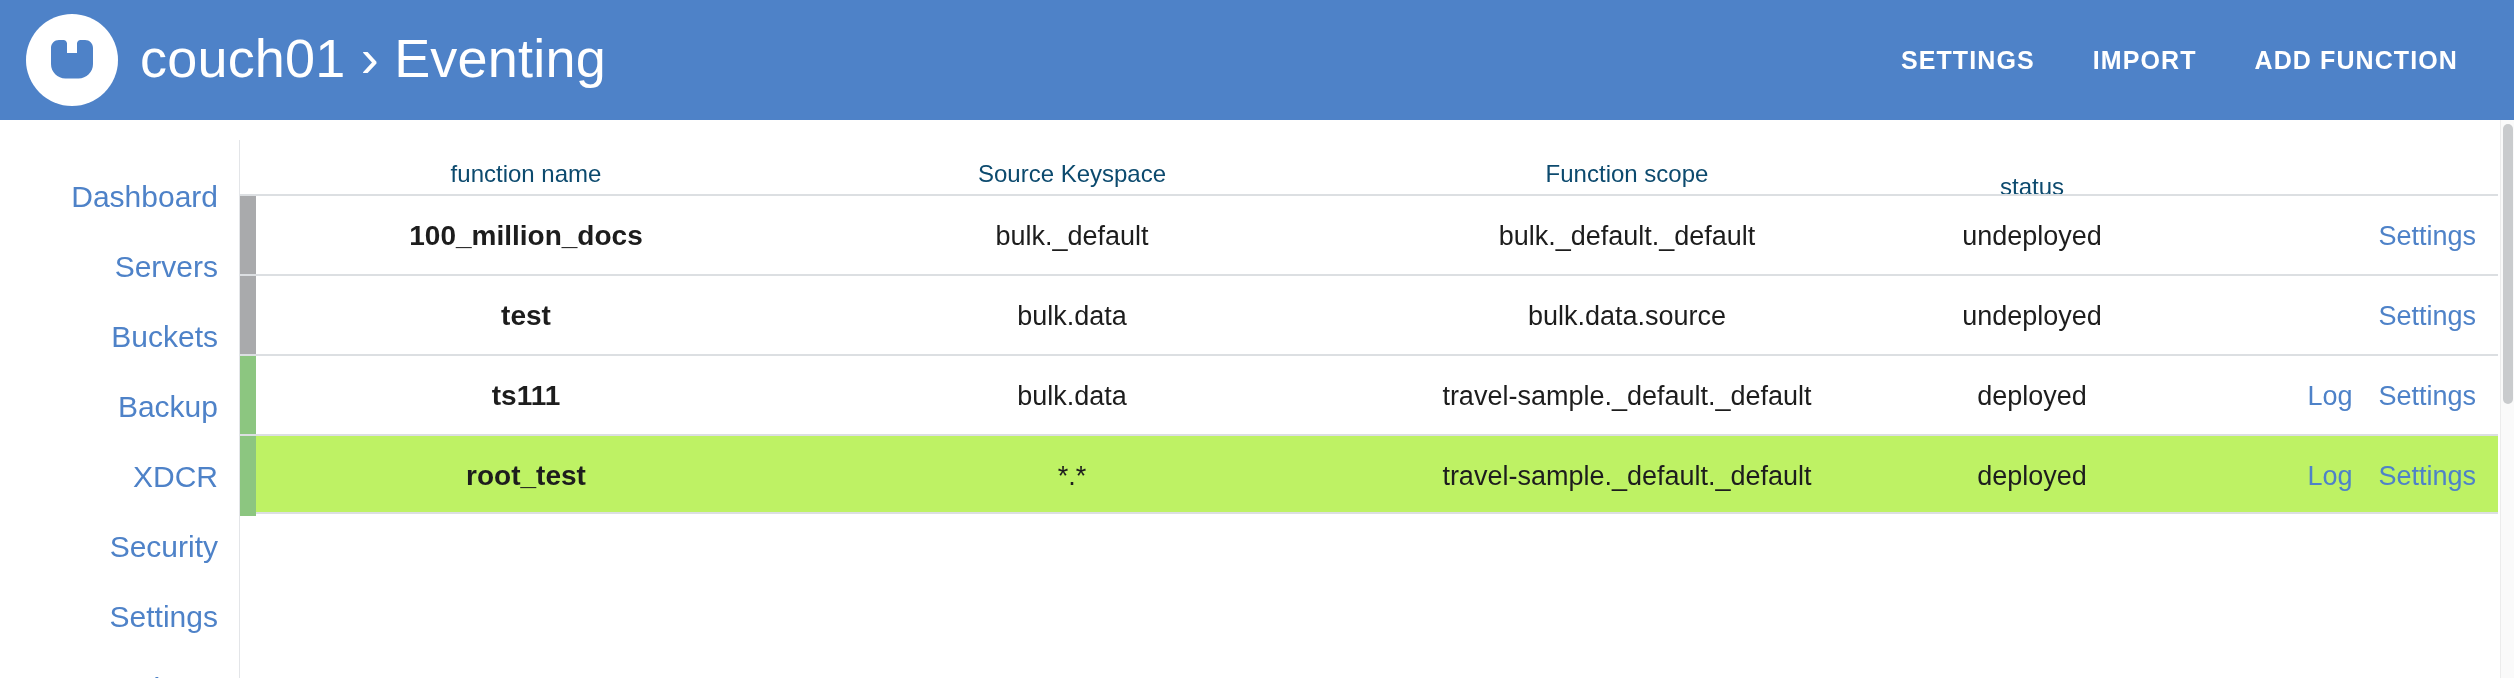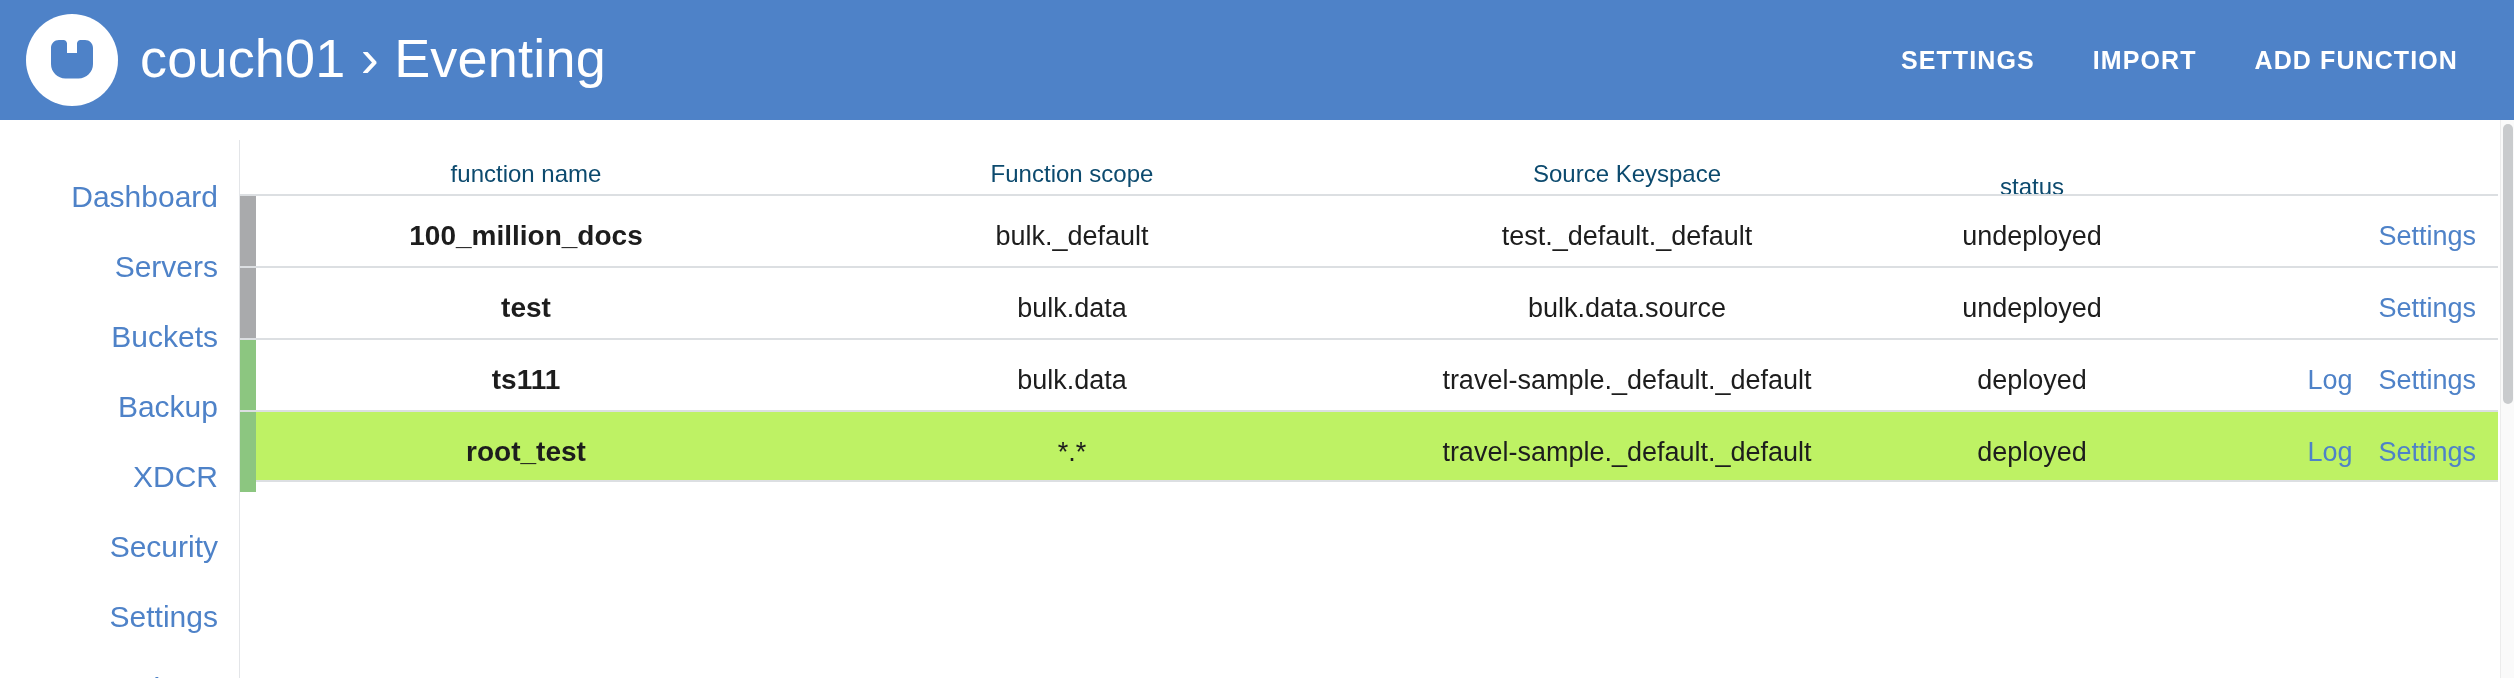--- a/index.html
+++ b/index.html
@@ -158,21 +158,21 @@
     white-space: nowrap;
   }
   .th.c-name   { padding-left: 30px; }
   .th.c-scope  { padding-left: 2px; }
   .th.c-source { padding-left: 2px; }
   .th.c-status { padding-left: 2px; margin-top: 27px; }
 
   .rows { position: relative; }
 
   .trow {
-    height: 72px;
+    height: 80px;
     border-top: 2px solid #dcdfe2;
     position: relative;
     background: #ffffff;
   }
   .trow:last-child { border-bottom: 2px solid #dcdfe2; }
   .trow.selected { background: #bef264; }
 
   .statusbar {
     width: 16px;
     height: 80px;
@@ -272,33 +272,33 @@
     <a class="sidebar-item">Logs</a>
   </div>
   <div class="sidebar-divider"></div>
 
   <div class="main">
     <div class="table">
 
       <div class="row-grid thead">
         <div></div>
         <div class="th c-name">function name</div>
+        <div class="th c-source">Source Keyspace</div>
         <div class="th c-scope">Function scope</div>
-        <div class="th c-source">Source Keyspace</div>
         <div class="th c-status">status</div>
         <div></div>
       </div>
 
       <div class="rows">
 
         <div class="row-grid trow">
           <div class="statusbar gray"></div>
           <div class="cell c-name">100_million_docs</div>
           <div class="cell c-scope">bulk._default</div>
-          <div class="cell c-source">test._default._default</div>
+          <div class="cell c-source">bulk._default._default</div>
           <div class="cell c-status">undeployed</div>
           <div class="actions">
             <a class="action-link">Settings</a>
           </div>
         </div>
 
         <div class="row-grid trow">
           <div class="statusbar gray"></div>
           <div class="cell c-name">test</div>
           <div class="cell c-scope">bulk.data</div>

